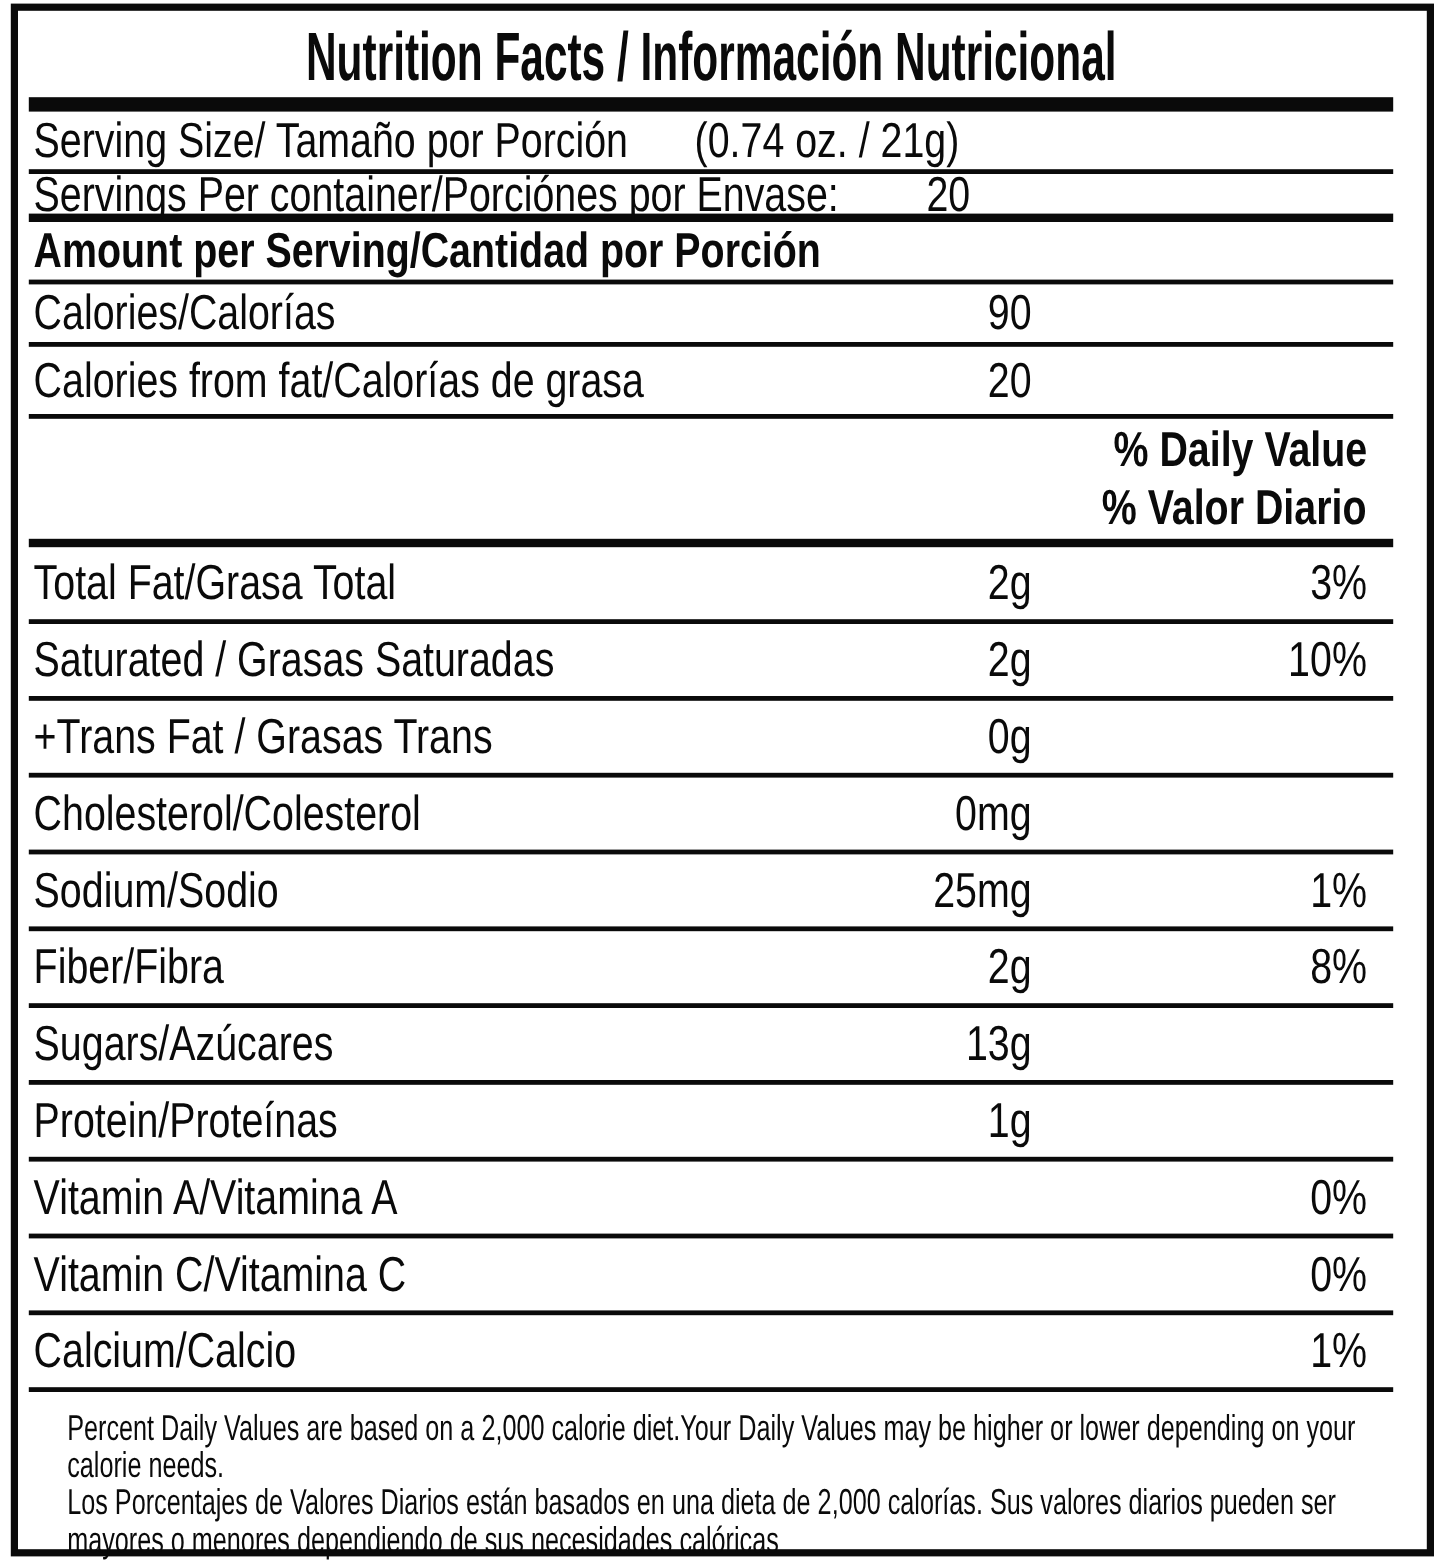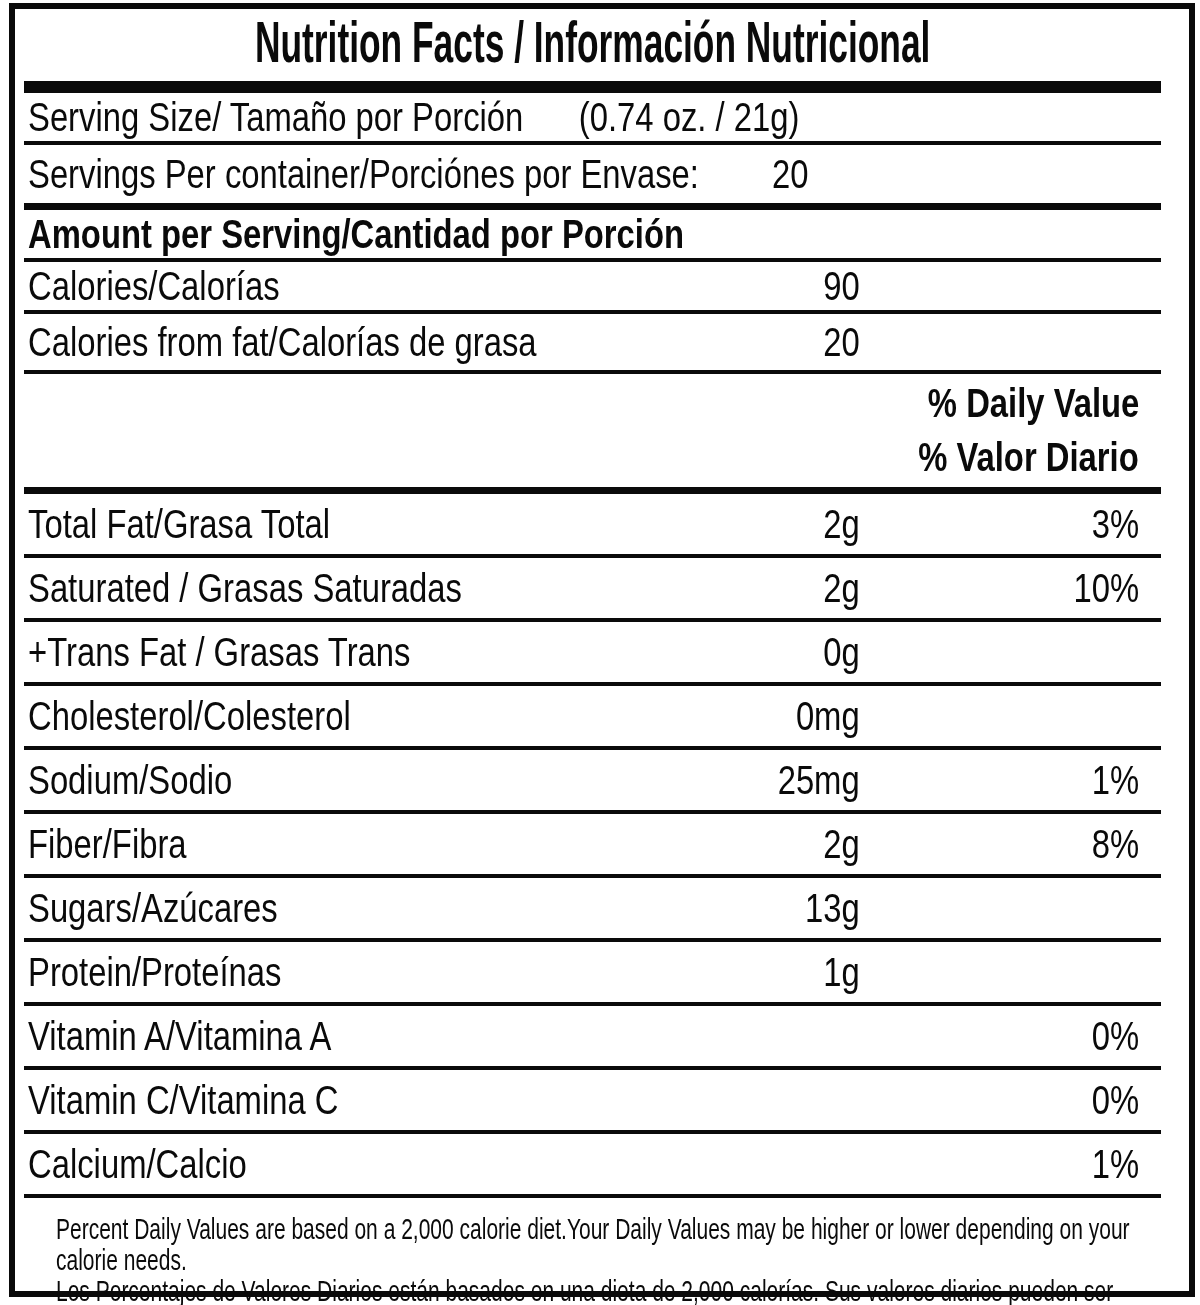--- a/index.html
+++ b/index.html
@@ -13,36 +13,36 @@
     overflow: hidden;
   }
   .label-box {
     position: absolute; top: 3px; left: 9px;
     width: 1186px; height: 1294px;
     border: 6px solid #0a0a0a;
     background: #ffffff;
   }
   .content { margin: 0 28px 0 9px; position: relative; }
 
-  .title-area { height: 72px; display: flex; align-items: flex-start; justify-content: center; }
+  .title-area { height: 72px; display: flex; align-items: flex-end; justify-content: center; }
   .title-text {
     display: inline-block; white-space: nowrap;
     font-size: 57px; font-weight: bold;
     transform: scaleX(0.62); transform-origin: center center;
   }
   .bar { height: 12px; background: #0a0a0a; }
 
   .row {
     position: relative; height: 52px;
     border-bottom: 4px solid #0a0a0a;
     font-size: 41px;
   }
   .row.std { height: 64px; }
   .row.tall { height: 60px; }
-  .row.h-thick { height: 65px; border-bottom-width: 7px; }
+  .row.h-thick { height: 40px; border-bottom-width: 7px; }
   .row.end { height: 55px; border-bottom-width: 8px; }
 
   .lbl {
     position: absolute; left: 4px; top: 50%;
     white-space: nowrap;
     transform: translateY(-50%) scaleX(0.8);
     transform-origin: left center;
     display: inline-block;
   }
   .bold { font-weight: bold; }
@@ -55,21 +55,21 @@
   .val-a { width: 68.2%; }
   .val-b { width: 69%; }
   .pct {
     position: absolute; right: 22px; top: 50%;
     white-space: nowrap; text-align: right;
     transform: translateY(-50%) scaleX(0.8);
     transform-origin: right center;
   }
 
   .dv-block {
-    height: 120px;
+    height: 107px;
     border-bottom: 7px solid #0a0a0a;
     display: flex; flex-direction: column;
     justify-content: space-evenly; align-items: flex-end;
     padding-right: 22px;
     font-size: 41px; font-weight: bold;
   }
   .dv-line {
     display: inline-block; white-space: nowrap;
     transform: scaleX(0.8); transform-origin: right center;
   }

